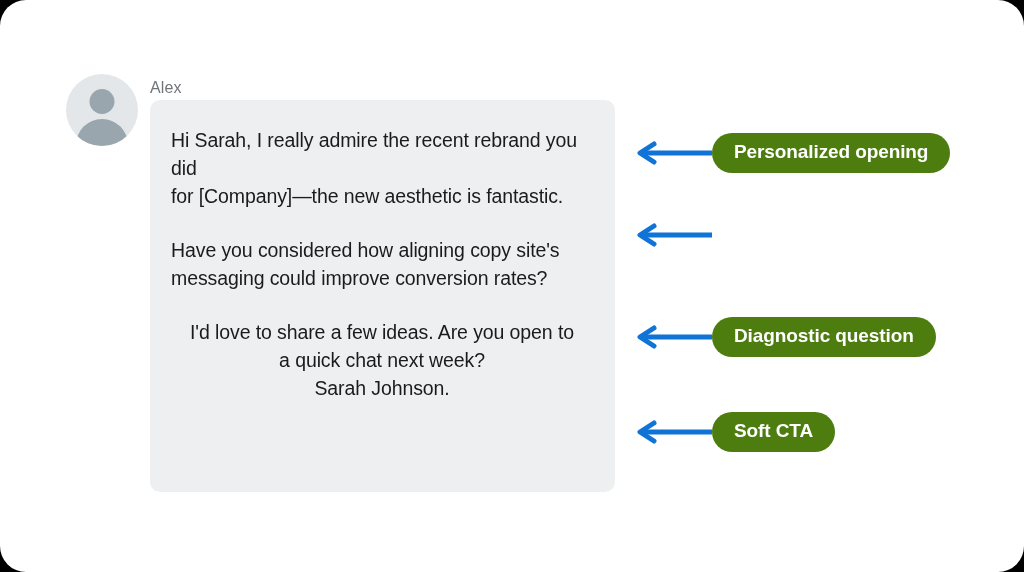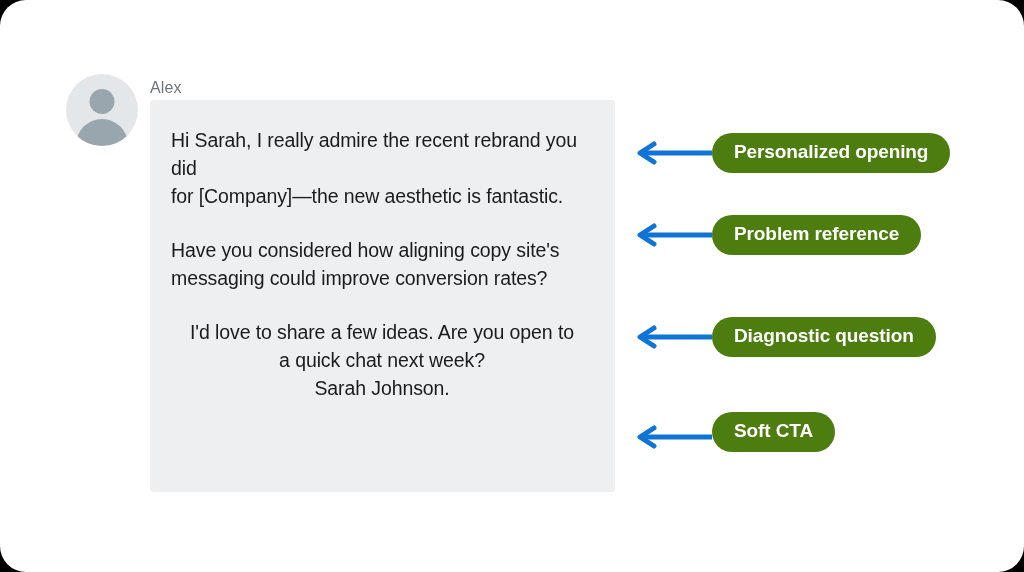--- a/index.html
+++ b/index.html
@@ -68,21 +68,21 @@
 
   
   #bubble {
     position: absolute;
     left: 150px;
     top: 100px;
     width: 465px;
     min-height: 392px;
     box-sizing: border-box;
     background: #edeff1;
-    border-radius: 4px;
+    border-radius: 10px;
     padding: 26px 22px 26px 21px;
   }
   #bubble .para {
     font-size: 19.5px;
     line-height: 28px;
     color: #1b1b1b;
     margin: 0 0 26px 0;
     white-space: pre-line;
     letter-spacing: -0.1px;
   }
@@ -108,21 +108,21 @@
     border-radius: 999px;
     padding: 9px 22px 11px 22px;
     white-space: nowrap;
     letter-spacing: -0.1px;
     line-height: 20px;
   }
 
   #annotation-1 { left: 634px; top: 133px; }
   #annotation-2 { left: 634px; top: 215px; }
   #annotation-3 { left: 634px; top: 317px; text-align: center; }
-  #annotation-4 { left: 634px; top: 412px; align-items: flex-end; }
+  #annotation-4 { left: 634px; top: 412px; }
 </style>
 </head>
 <body>
 
 <div id="canvas">
 
   <div id="avatar">
     <div class="head"></div>
     <div class="body"></div>
   </div>
@@ -145,21 +145,20 @@
       <line x1="8" y1="15" x2="78" y2="15" stroke="#1073d6" stroke-width="5" stroke-linecap="butt"></line>
     </svg>
     <span class="pill">Personalized opening</span>
   </div>
 
   <div class="annotation" id="annotation-2">
     <svg class="arrow" width="78" height="30" viewBox="0 0 78 30">
       <path d="M20 6 L6 15 L20 24" fill="none" stroke="#1073d6" stroke-width="5" stroke-linecap="round" stroke-linejoin="round"></path>
       <line x1="8" y1="15" x2="78" y2="15" stroke="#1073d6" stroke-width="5" stroke-linecap="butt"></line>
     </svg>
-    <span class="pill">Problem reference</span>
   </div>
 
   <div class="annotation" id="annotation-3">
     <svg class="arrow" width="78" height="30" viewBox="0 0 78 30">
       <path d="M20 6 L6 15 L20 24" fill="none" stroke="#1073d6" stroke-width="5" stroke-linecap="round" stroke-linejoin="round"></path>
       <line x1="8" y1="15" x2="78" y2="15" stroke="#1073d6" stroke-width="5" stroke-linecap="butt"></line>
     </svg>
     <span class="pill">Diagnostic question</span>
   </div>
 

